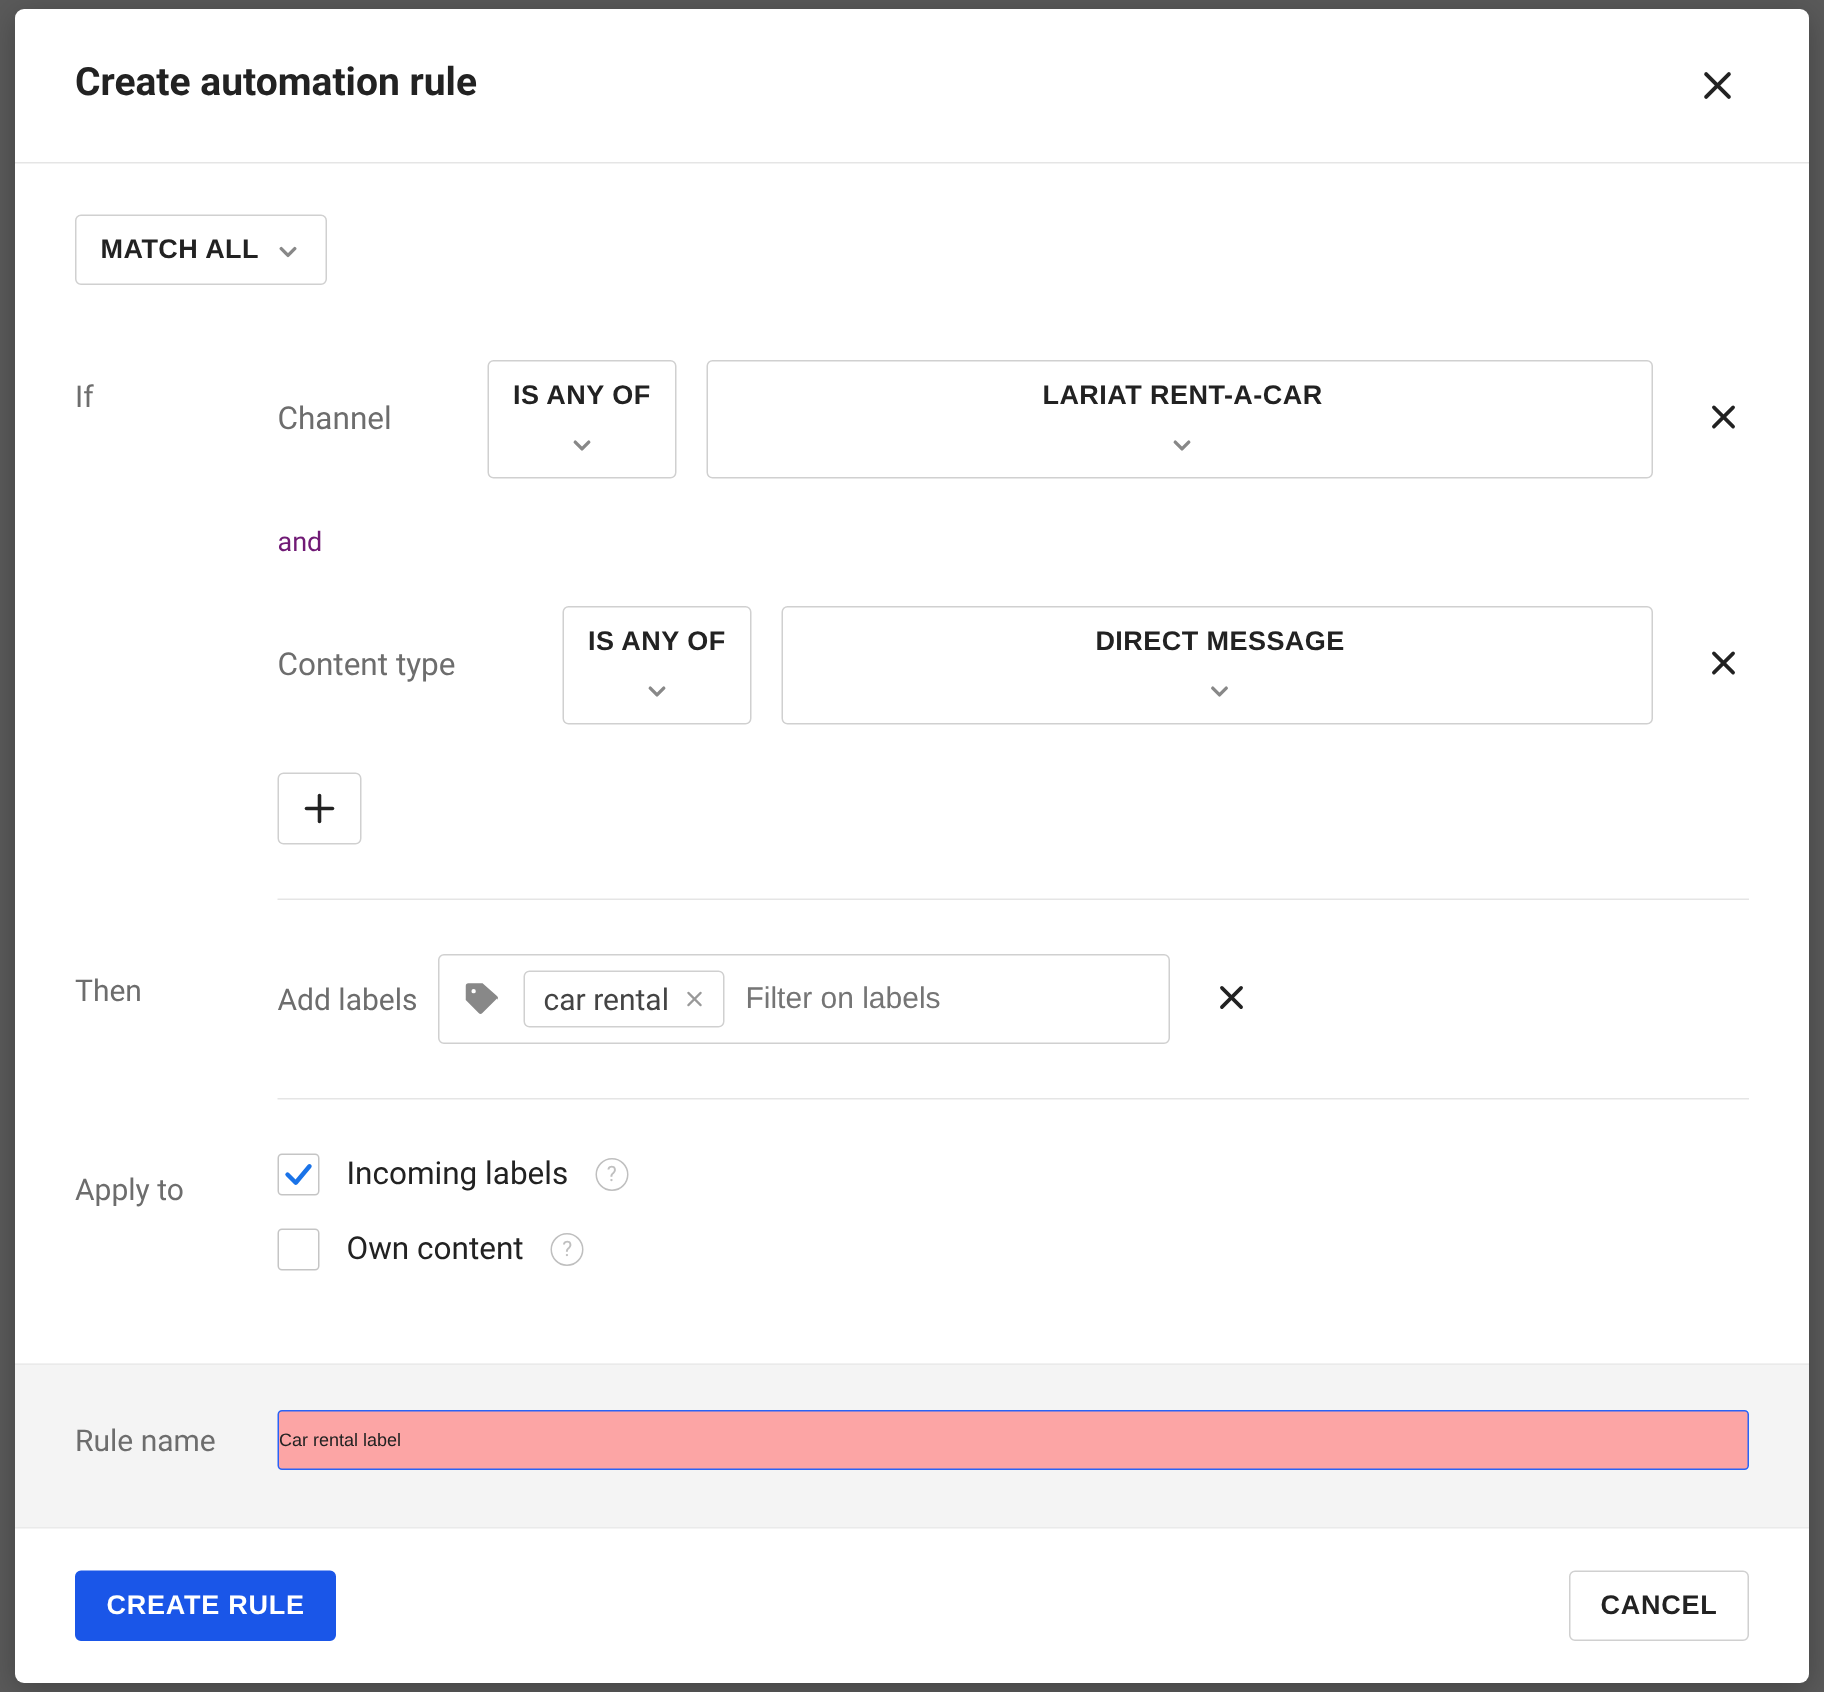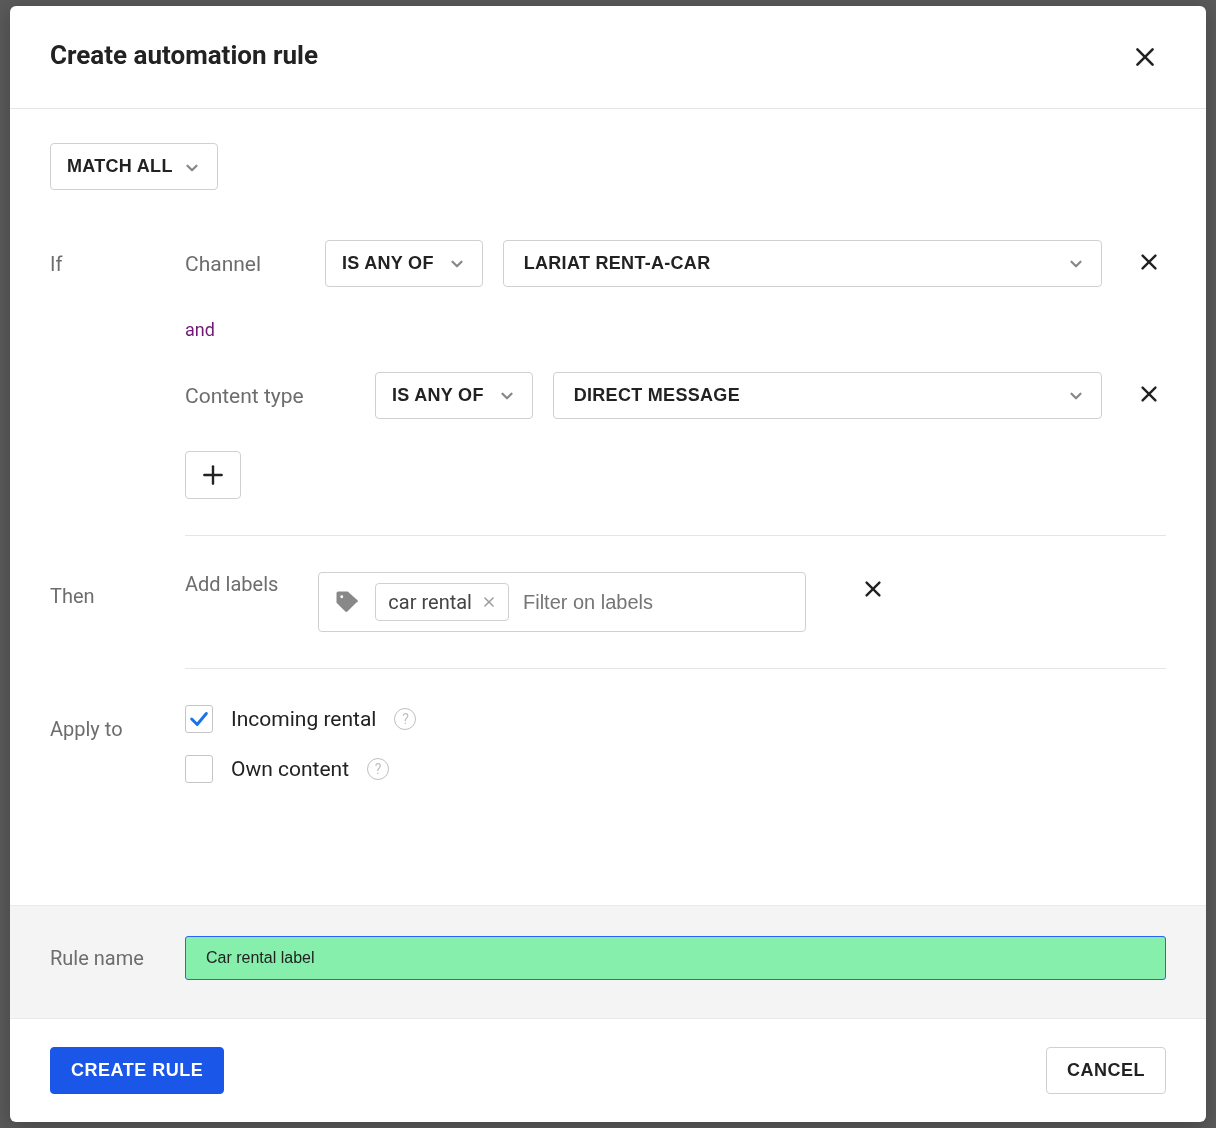--- a/index.html
+++ b/index.html
@@ -98,20 +98,21 @@
     gap: 14px;
     border: 1px solid #d0d0d0;
     border-radius: 4px;
     background: #fff;
     padding: 12px 16px;
     cursor: pointer;
     font-weight: 800;
     font-size: 18px;
     color: #222;
     letter-spacing: .3px;
+    flex-direction: column;
   }
   .select-box.wide {
     flex: 1;
     justify-content: space-between;
     min-width: 0;
     padding-left: 20px;
   }
   .cond-remove {
     background: none;
     border: none;
@@ -137,22 +138,22 @@
     cursor: pointer;
     color: #222;
   }
   .divider {
     height: 1px;
     background: #e5e5e5;
     margin: 36px 0;
   }
   .then-line {
     display: flex;
-    align-items: flex-start;
-    gap: 40px;
+    align-items: center;
+    gap: 14px;
   }
   .then-action-label {
     font-size: 20px;
     color: #6d6d6d;
   }
   .tag-input {
     display: flex;
     align-items: center;
     gap: 14px;
     border: 1px solid #d0d0d0;
@@ -224,23 +225,23 @@
   .name-row { display: flex; align-items: center; }
   .name-key {
     width: 135px;
     font-size: 20px;
     color: #6d6d6d;
   }
   .name-input {
     flex: 1;
     border: 1.5px solid #2a63f6;
     border-radius: 3px;
-    background: #86efac;
-    padding: 12px 20px;
-    font-size: 16px;
+    background: #fca5a5;
+    padding: 12px 0;
+    font-size: 12px;
     color: #222;
     outline: none;
   }
   .modal-footer {
     display: flex;
     align-items: center;
     justify-content: space-between;
     padding: 28px 40px;
     border-top: 1px solid #eaeaea;
   }
@@ -383,21 +384,21 @@
 
     <div class="rule-row" style="margin-bottom:30px">
       <div class="rule-key">Apply to</div>
       <div class="rule-main apply-opts">
         <div class="apply-row">
           <span class="chk checked">
             <svg width="22" height="22" viewBox="0 0 24 24" fill="none" stroke="currentColor" stroke-width="3.2" stroke-linecap="round" stroke-linejoin="round">
                 <polyline points="4 12 10 18 20 6"></polyline>
               </svg>
           </span>
-          <span class="apply-label">Incoming rental</span>
+          <span class="apply-label">Incoming labels</span>
           <span class="help-icon">?</span>
         </div>
         <div class="apply-row">
           <span class="chk">
             
           </span>
           <span class="apply-label">Own content</span>
           <span class="help-icon">?</span>
         </div>
       </div>

